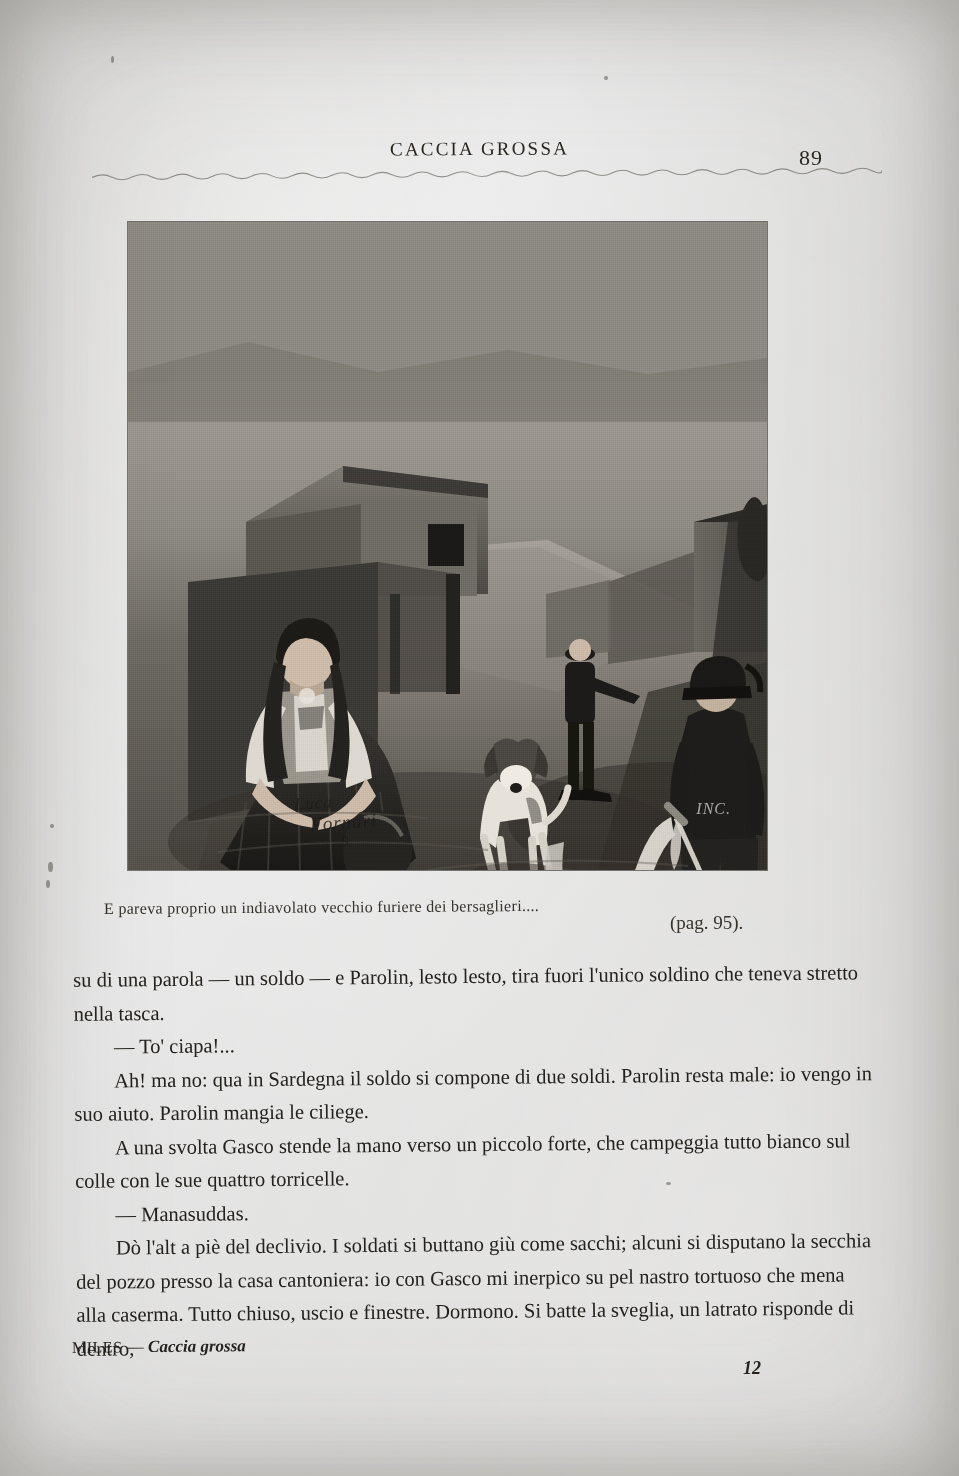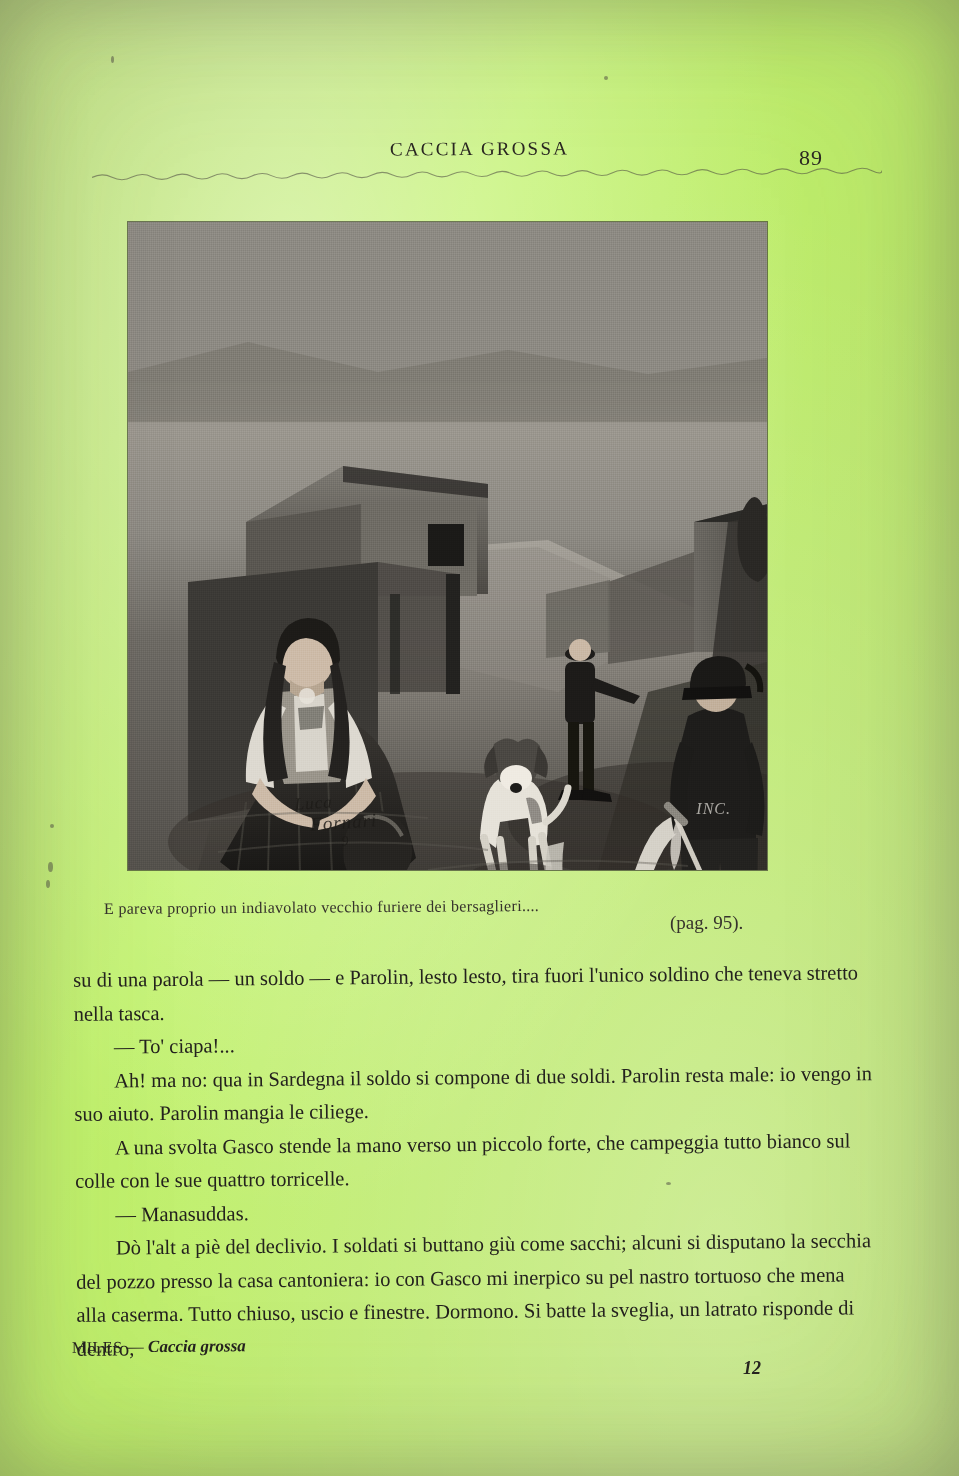--- a/index.html
+++ b/index.html
@@ -8,21 +8,21 @@
     background: #888;
   }
   body {
     font-family: "Liberation Serif", serif;
   }
   .page {
     position: relative;
     width: 959px;
     height: 1476px;
     margin: 0 auto;
-    background: #bef264;
+    background: #e5e5e5;
     overflow: hidden;
   }
   
   .paper-grain {
     position: absolute;
     inset: 0;
     background:
       radial-gradient(ellipse at 30% 20%, rgba(255,255,255,0.45) 0%, rgba(255,255,255,0.0) 55%),
       radial-gradient(ellipse at 75% 85%, rgba(255,255,255,0.30) 0%, rgba(255,255,255,0.0) 60%),
       linear-gradient(115deg, rgba(120,115,105,0.22) 0%, rgba(255,255,255,0.05) 35%, rgba(130,125,115,0.18) 100%);

